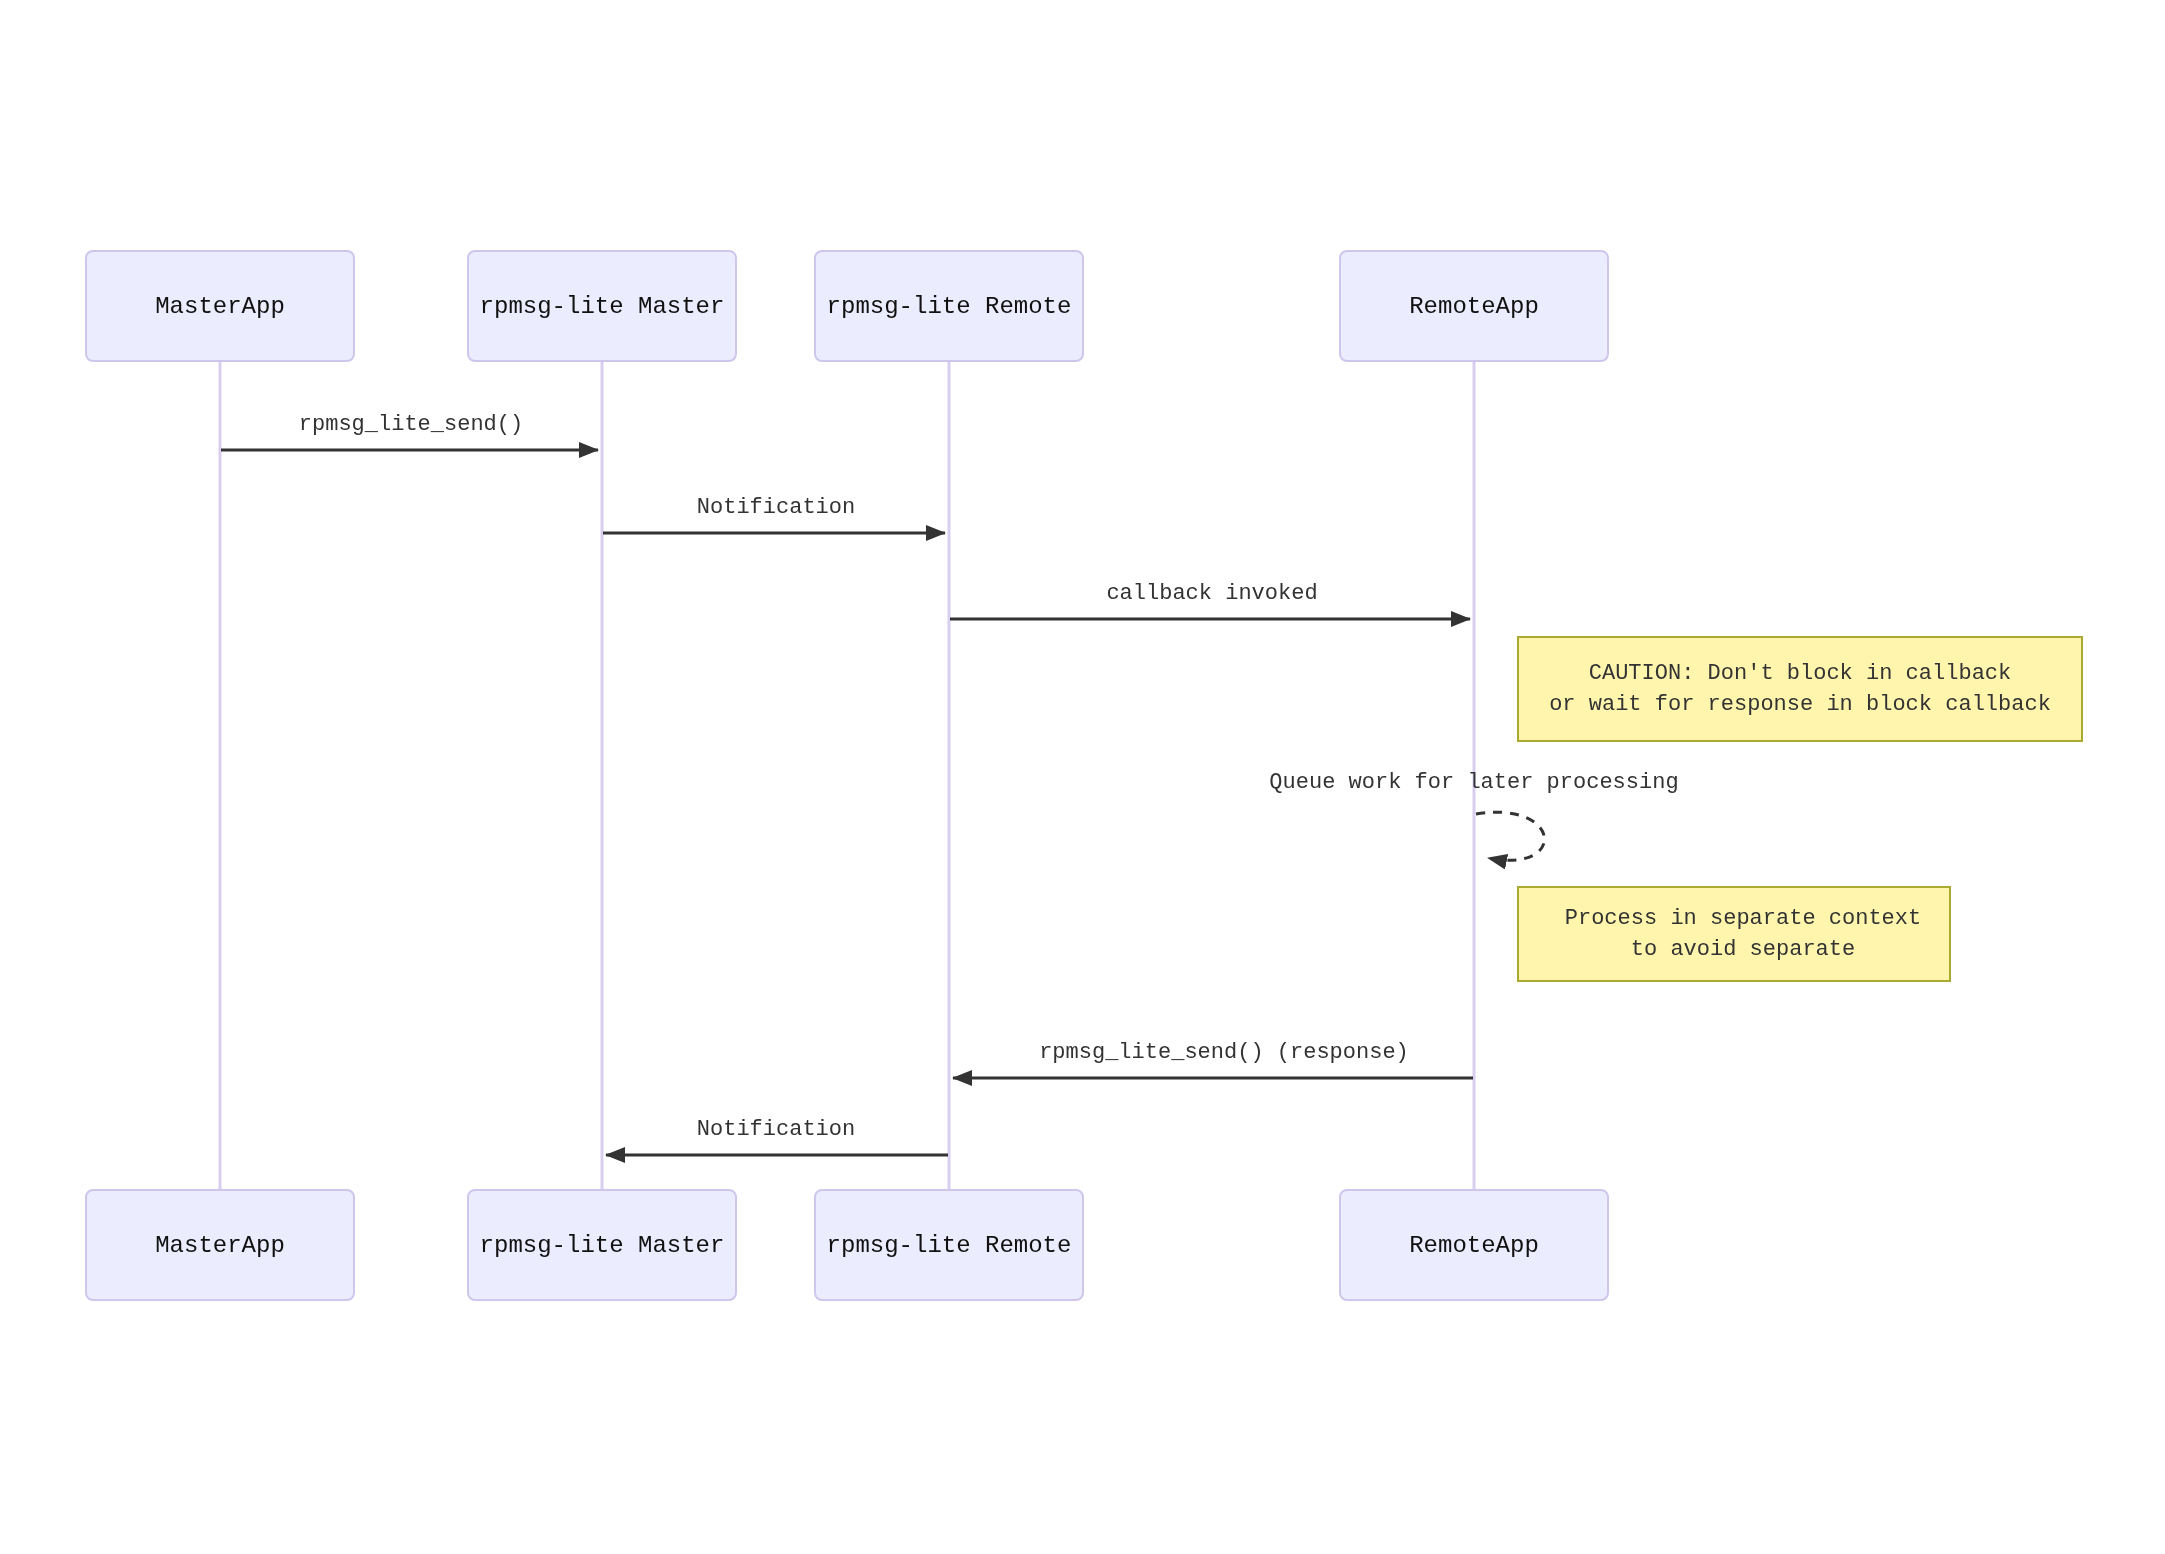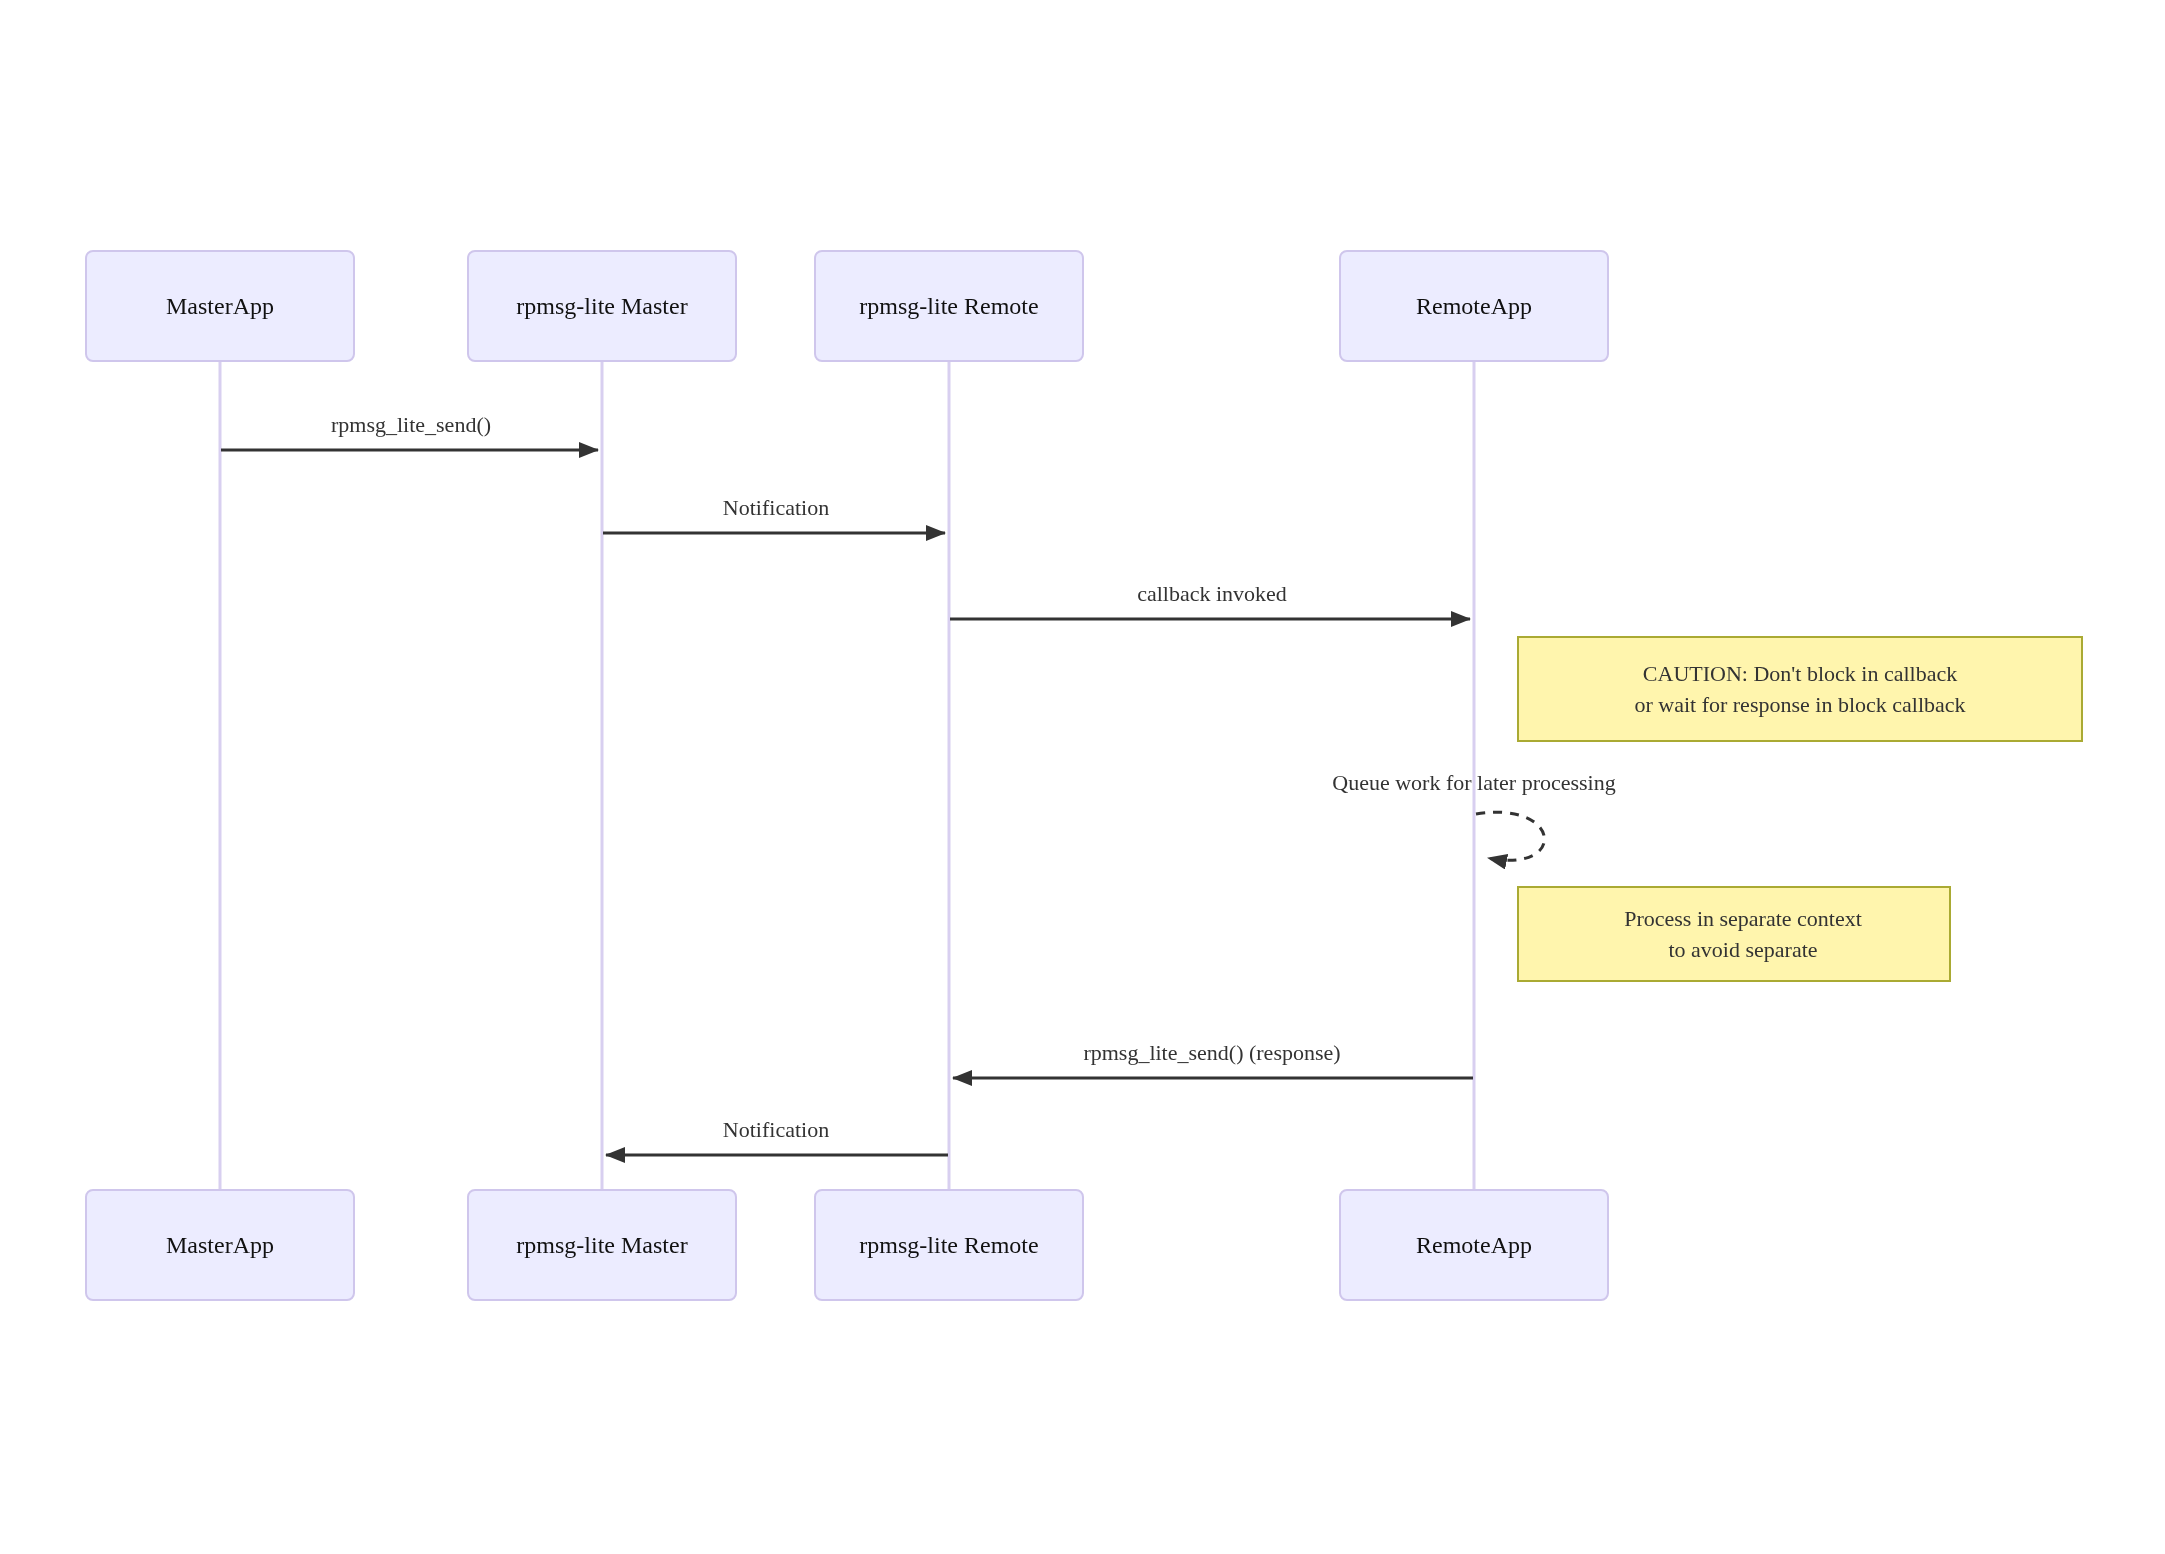--- a/index.html
+++ b/index.html
@@ -5,21 +5,21 @@
   html, body {
     margin: 0;
     padding: 0;
     background: #ffffff;
   }
   .stage {
     position: relative;
     width: 2165px;
     height: 1554px;
     background: #ffffff;
-    font-family: Liberation Serif, serif;
+    font-family: Liberation Mono, monospace;
     overflow: hidden;
   }
   .layer {
     position: absolute;
     left: 0;
     top: 0;
   }
   .actor-box {
     position: absolute;
     width: 270px;
@@ -110,21 +110,21 @@
     <span>rpmsg-lite Remote</span>
   </div>
   <div class="actor-box" style="left:1339px; top:1189px;">
     <span>RemoteApp</span>
   </div>
 
   <div class="msg-label" style="left:220px; width:382px; top:410px;">rpmsg_lite_send()</div>
   <div class="msg-label" style="left:602px; width:348px; top:493px;">Notification</div>
   <div class="msg-label" style="left:1224px; width:500px; top:768px;">Queue work for later processing</div>
   <div class="msg-label" style="left:949px; width:526px; top:579px;">callback invoked</div>
-  <div class="msg-label" style="left:949px; width:526px; top:1038px;">rpmsg_lite_send() (response)</div>
+  <div class="msg-label" style="left:949px; width:526px; top:1038px;padding-left:12px;">rpmsg_lite_send() (response)</div>
   <div class="msg-label" style="left:602px; width:348px; top:1115px;">Notification</div>
 
   <div class="note" style="left:1517px; top:636px; width:566px; height:106px;justify-content:center;">
     <span>CAUTION: Don't block in callback</span>
     <span>or wait for response in block callback</span>
   </div>
   <div class="note" style="left:1517px; top:886px; width:434px; height:96px;padding-left:18px;">
     <span>Process in separate context</span>
     <span>to avoid separate</span>
   </div>

